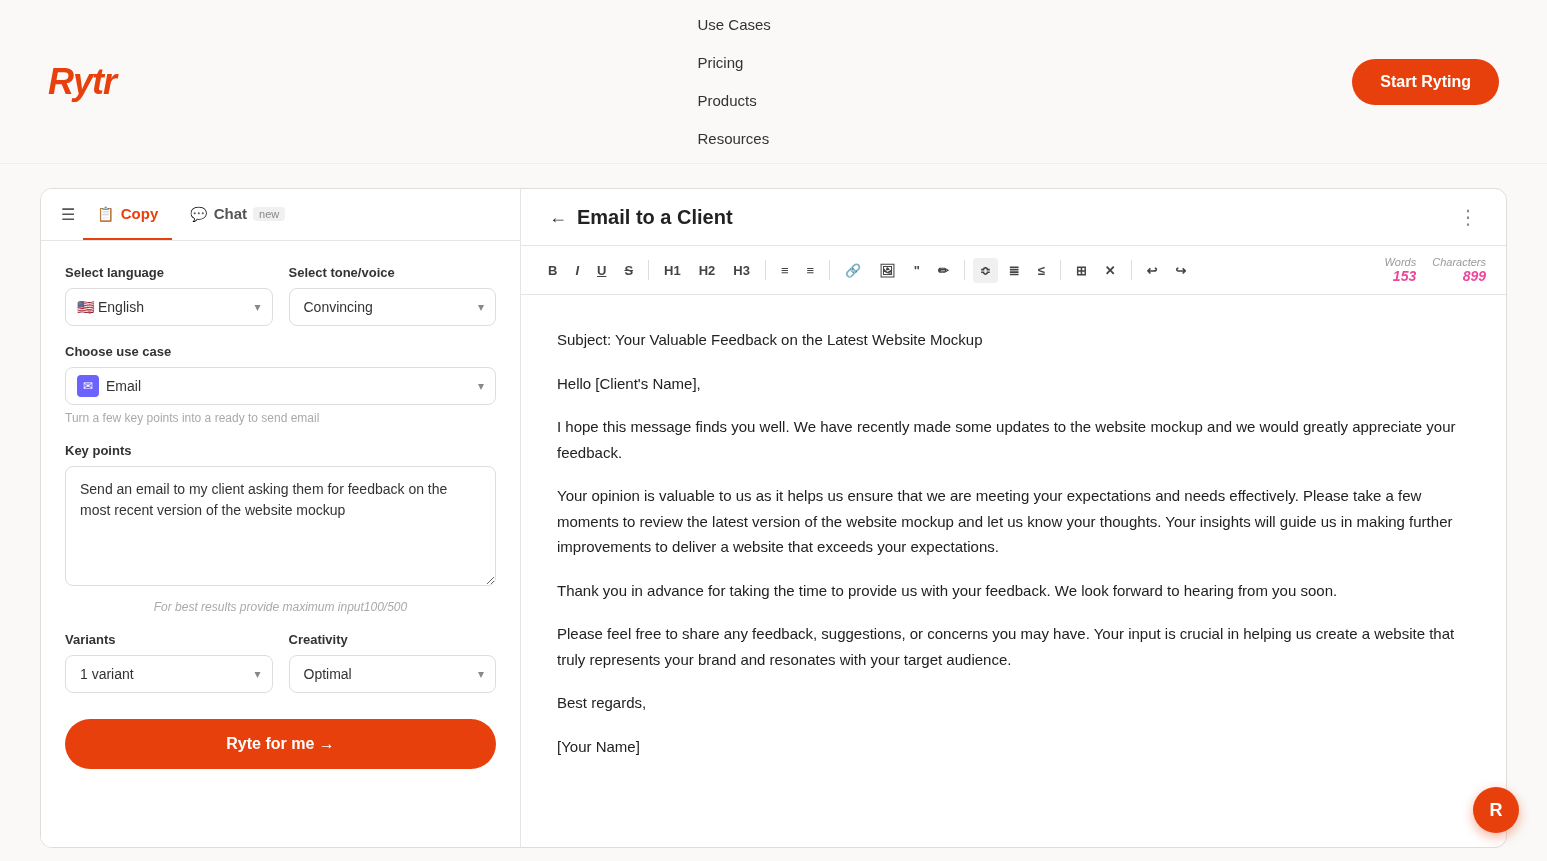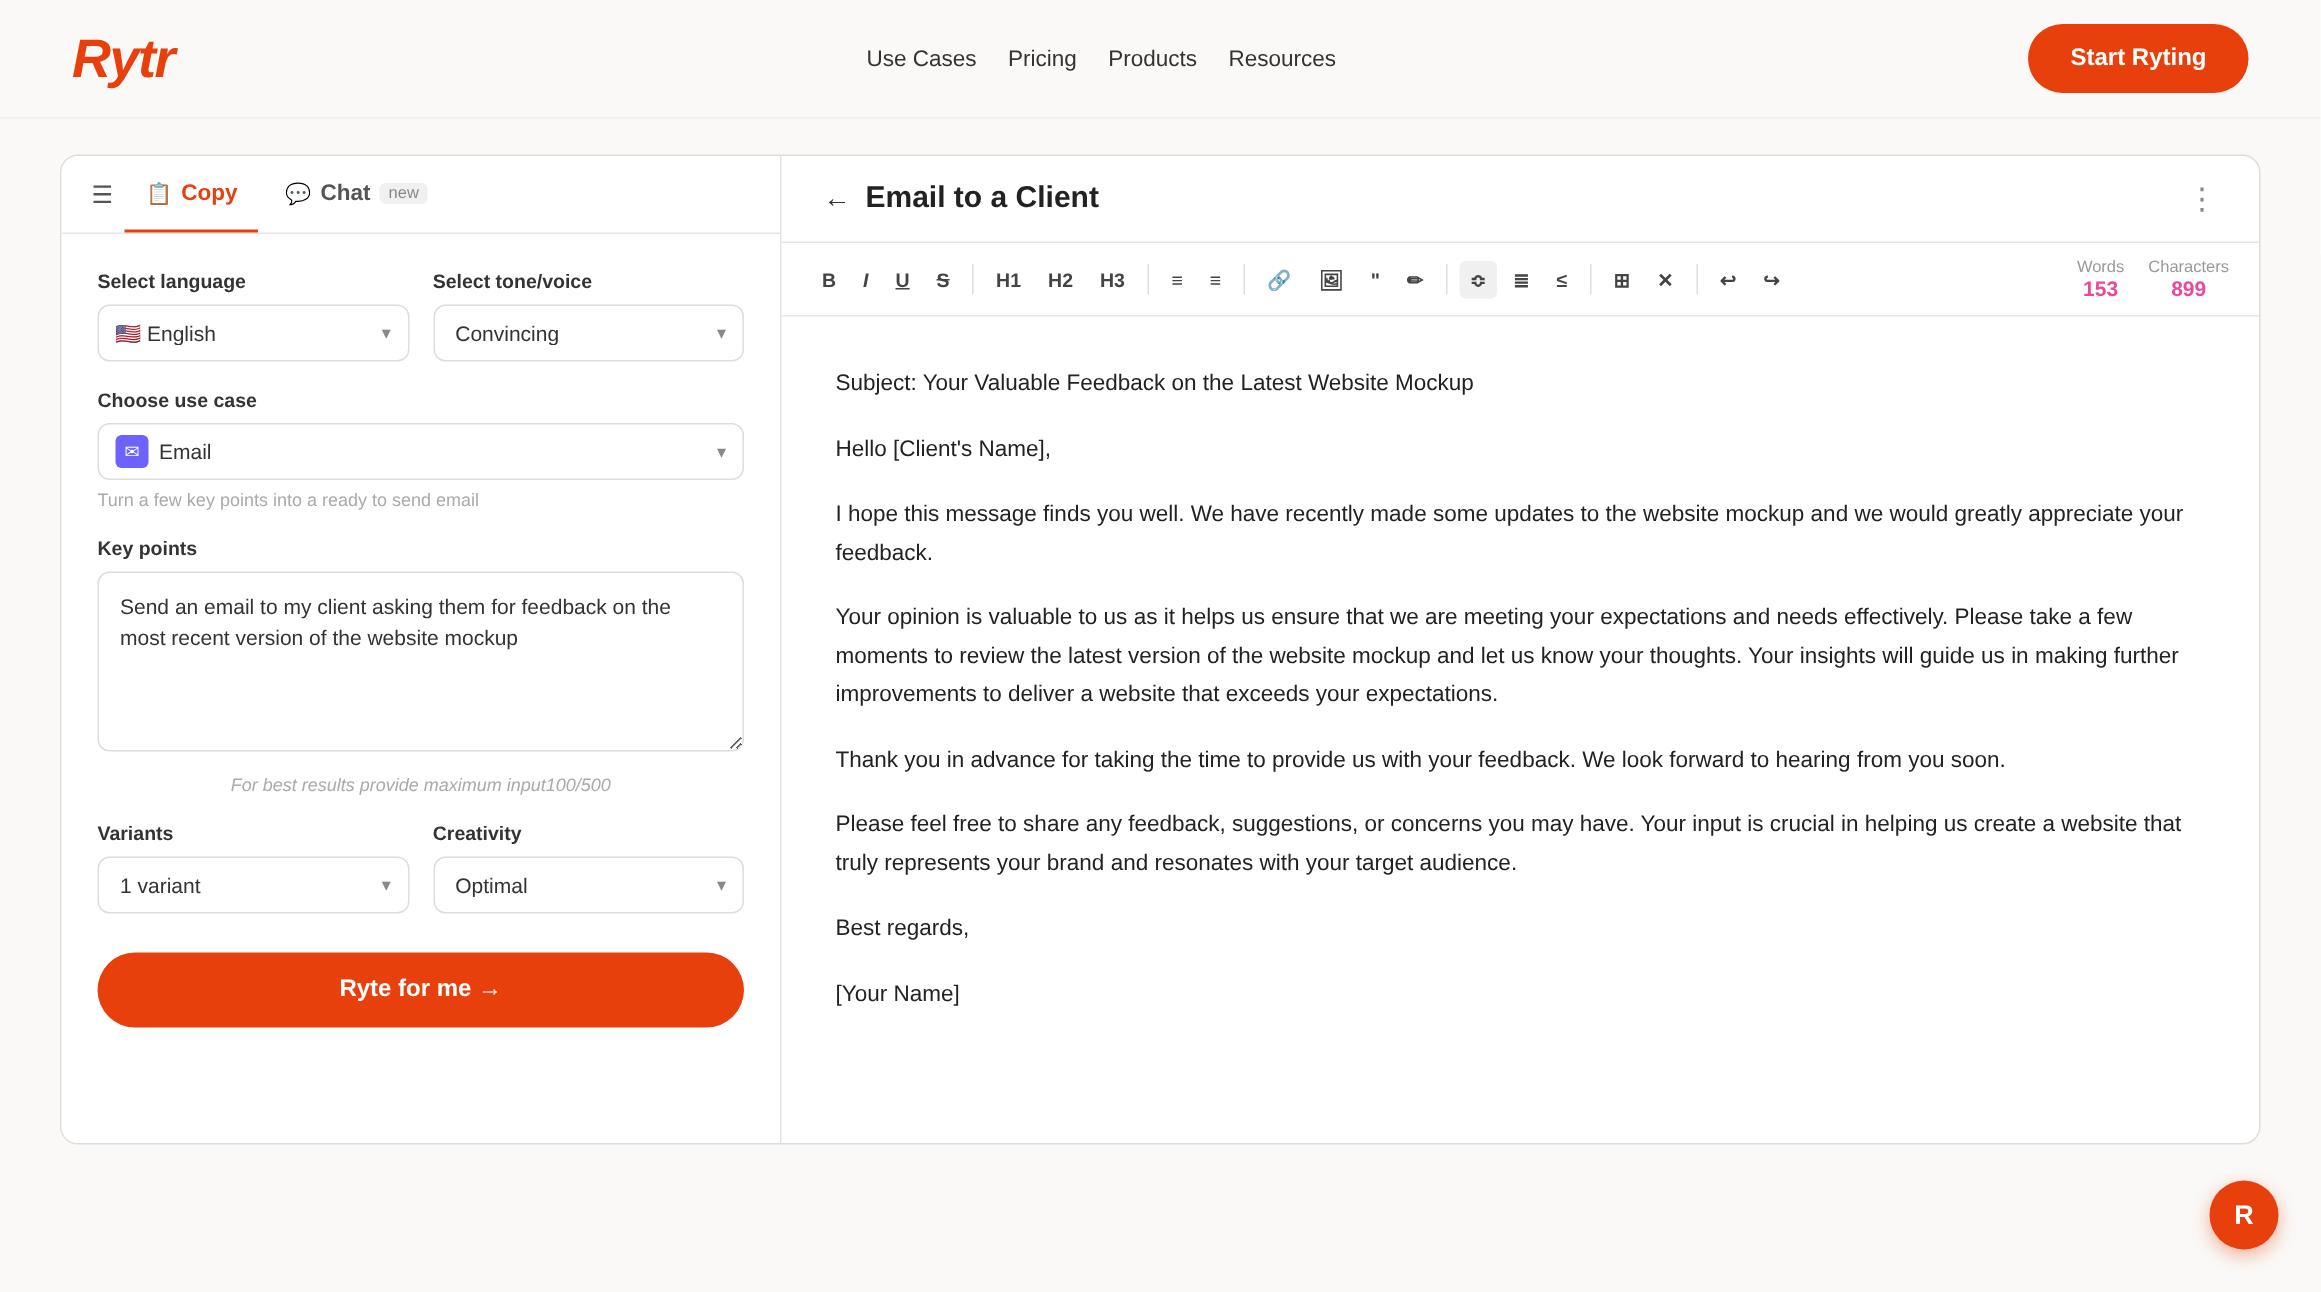--- a/index.html
+++ b/index.html
@@ -4,21 +4,21 @@
   <style>
     * { box-sizing: border-box; margin: 0; padding: 0; }
     body { font-family: -apple-system, BlinkMacSystemFont, 'Segoe UI', sans-serif; background: #faf9f7; color: #222; }
 
     
     .navbar {
       display: flex; align-items: center; justify-content: space-between;
       padding: 16px 48px; background: #faf9f7; border-bottom: 1px solid #eee;
     }
     .logo { color: #e8400c; font-size: 36px; font-weight: 800; font-style: italic; letter-spacing: -1px; }
-    .nav-links { display: flex; gap: 21px; }
+    .nav-links { display: flex; gap: 21px; flex-direction: column; }
     .nav-links a { text-decoration: none; color: #333; font-size: 15px; font-weight: 400; }
     .start-btn {
       background: #e8400c; color: #fff; border: none; border-radius: 50px;
       padding: 14px 28px; font-size: 16px; font-weight: 700; cursor: pointer;
     }
 
     
     .main-container {
       display: flex; margin: 24px 40px; border: 1px solid #ddd;
       border-radius: 12px; overflow: hidden; background: #fff;
@@ -119,21 +119,21 @@
       flex-wrap: wrap;
     }
     .toolbar-btn {
       padding: 5px 7px; border: none; background: none; cursor: pointer;
       color: #444; font-size: 13px; font-weight: 600; border-radius: 4px;
       display: flex; align-items: center; justify-content: center;
     }
     .toolbar-btn.active { background: #f0f0f0; }
     .toolbar-separator { width: 1px; height: 20px; background: #ddd; margin: 0 4px; }
     .word-count { margin-left: auto; display: flex; gap: 16px; }
-    .wc-item { text-align: center; }
+    .wc-item { text-align: right; font-style: italic; }
     .wc-label { font-size: 11px; color: #999; }
     .wc-value { font-size: 14px; font-weight: 600; color: #ec4899; }
 
     
     .doc-body {
       padding: 32px 36px; flex: 1; overflow-y: auto;
       line-height: 1.7; font-size: 15px; color: #222;
     }
     .doc-body p { margin-bottom: 18px; }
 

